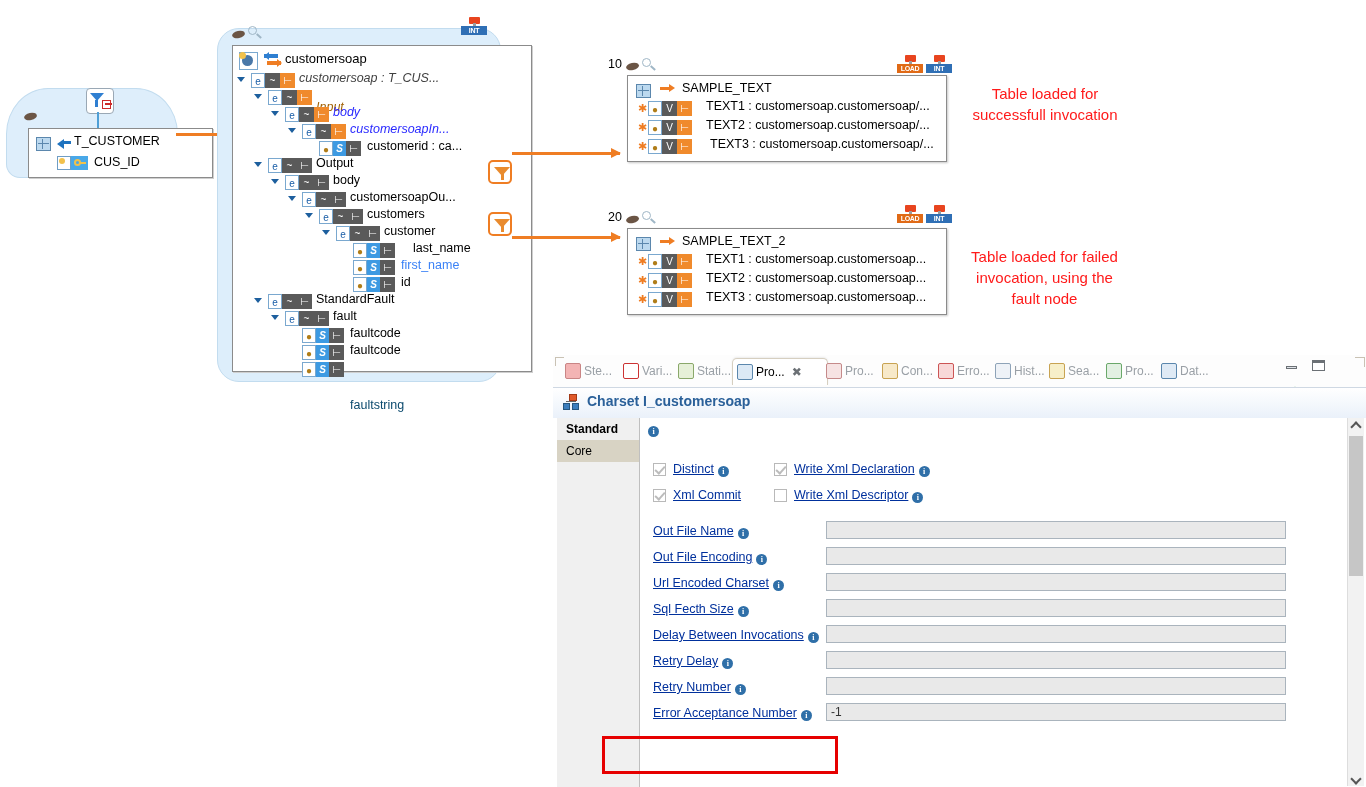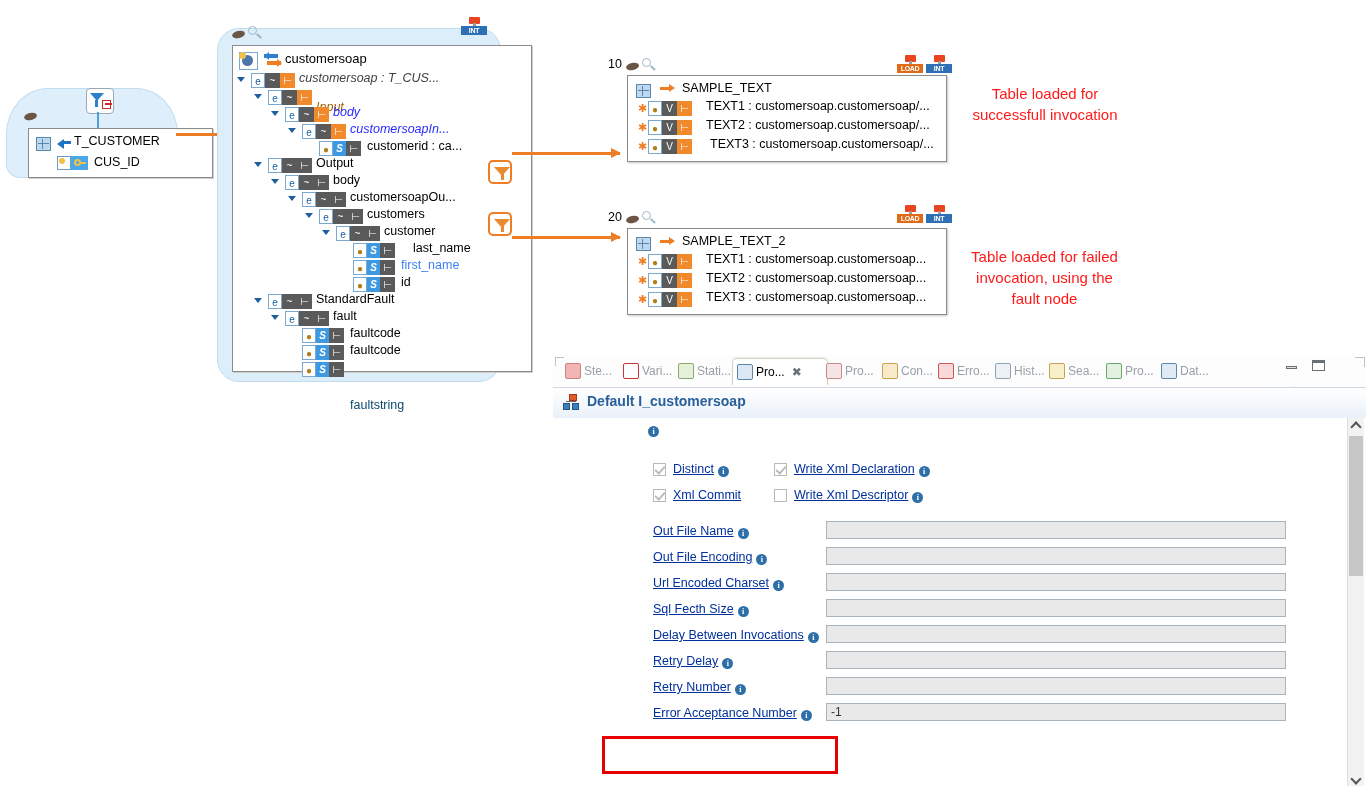--- a/index.html
+++ b/index.html
@@ -435,23 +435,27 @@
   </div>
 
   <div class="viewbody">
     <div class="gradhdr">
       <div class="abs" style="left:10px;top:6px;width:18px;height:18px;">
         <div style="position:absolute;left:6px;top:0;width:8px;height:7px;background:#e05a2b;border:1px solid #a33a17;box-sizing:border-box;"></div>
         <div style="position:absolute;left:0;top:9px;width:7px;height:7px;background:#3d7ebd;border:1px solid #27567f;box-sizing:border-box;"></div>
         <div style="position:absolute;left:9px;top:9px;width:7px;height:7px;background:#3d7ebd;border:1px solid #27567f;box-sizing:border-box;"></div>
         <div style="position:absolute;left:3px;top:7px;width:10px;height:1px;background:#666;"></div>
       </div>
-      <div class="ttl">Default I_customersoap</div>
-    </div>
-
+      <div class="ttl">Charset I_customersoap</div>
+    </div>
+
+    <div class="leftTabs">
+      <div class="ltab sel">Standard</div>
+      <div class="ltab core">Core</div>
+    </div>
 
     <div class="formarea">
 
       <span class="infoi" style="position:absolute;left:3px;top:8px;">i</span>
 
       <div id="cbxs">
           <div class="cbx on" style="left: 12px; top: 45px;"></div>
           <div class="lbl-link" style="left: 32px; top: 44px;">Distinct<span class="infoi" style="text-decoration:none;">i</span></div>
           <div class="cbx on" style="left: 133px; top: 45px;"></div>
           <div class="lbl-link" style="left: 153px; top: 44px;">Write Xml Declaration<span class="infoi" style="text-decoration:none;">i</span></div>

